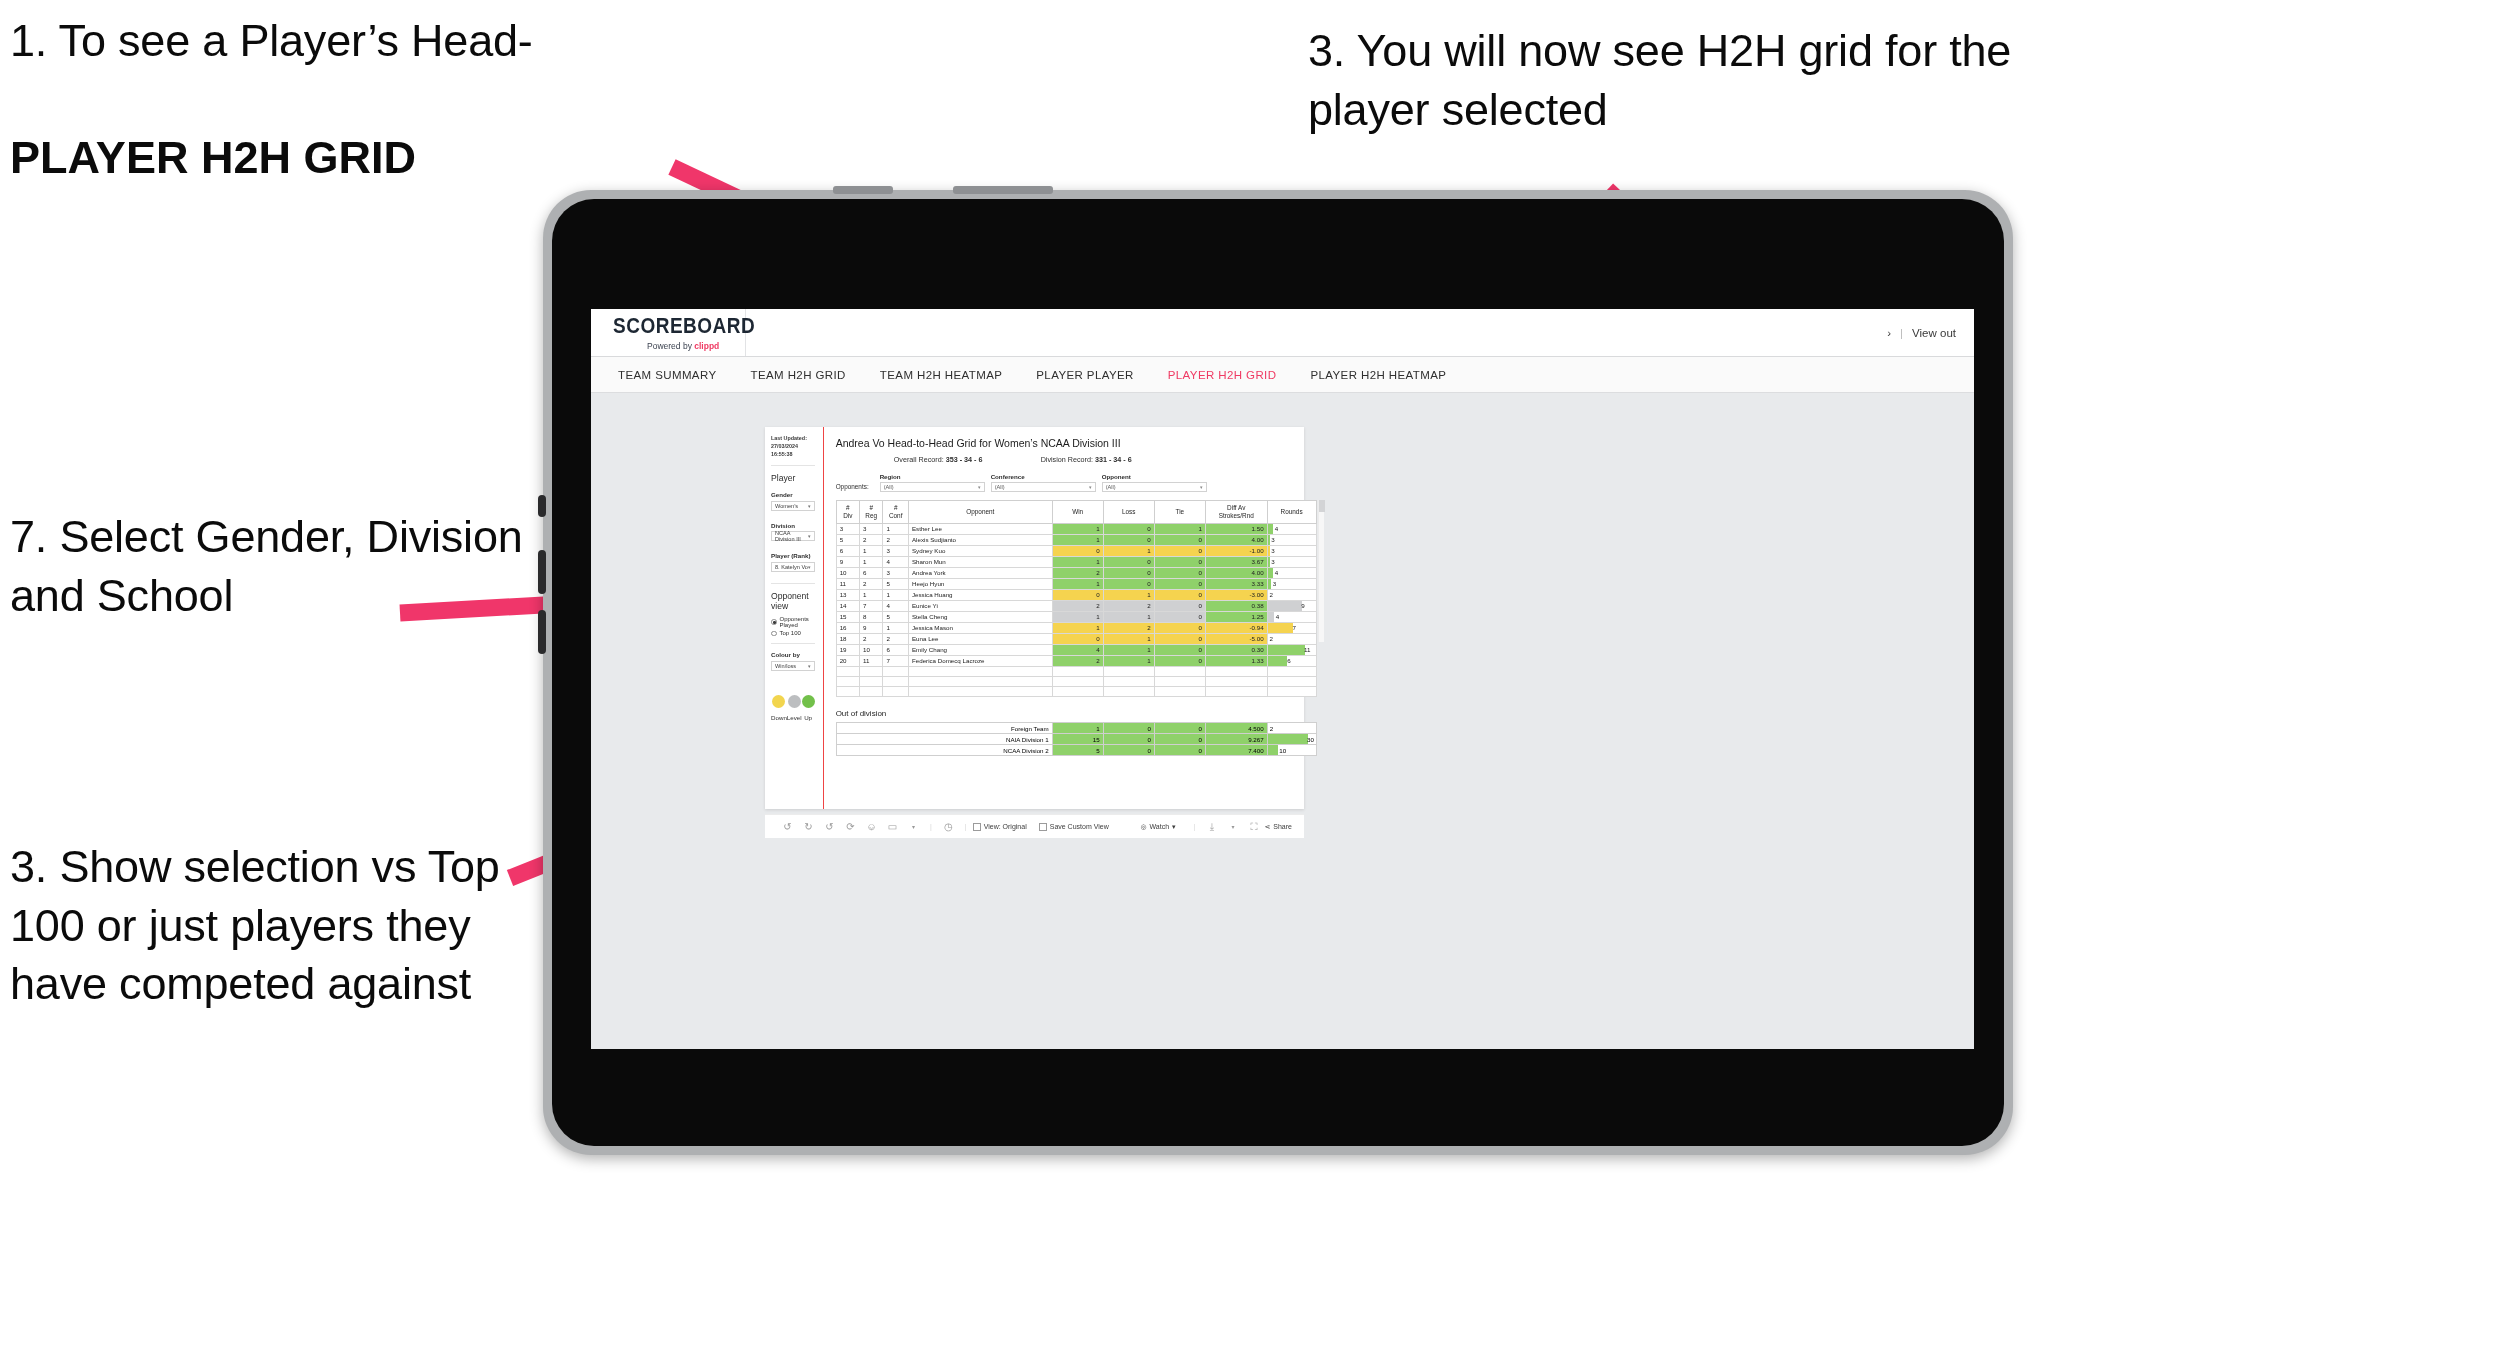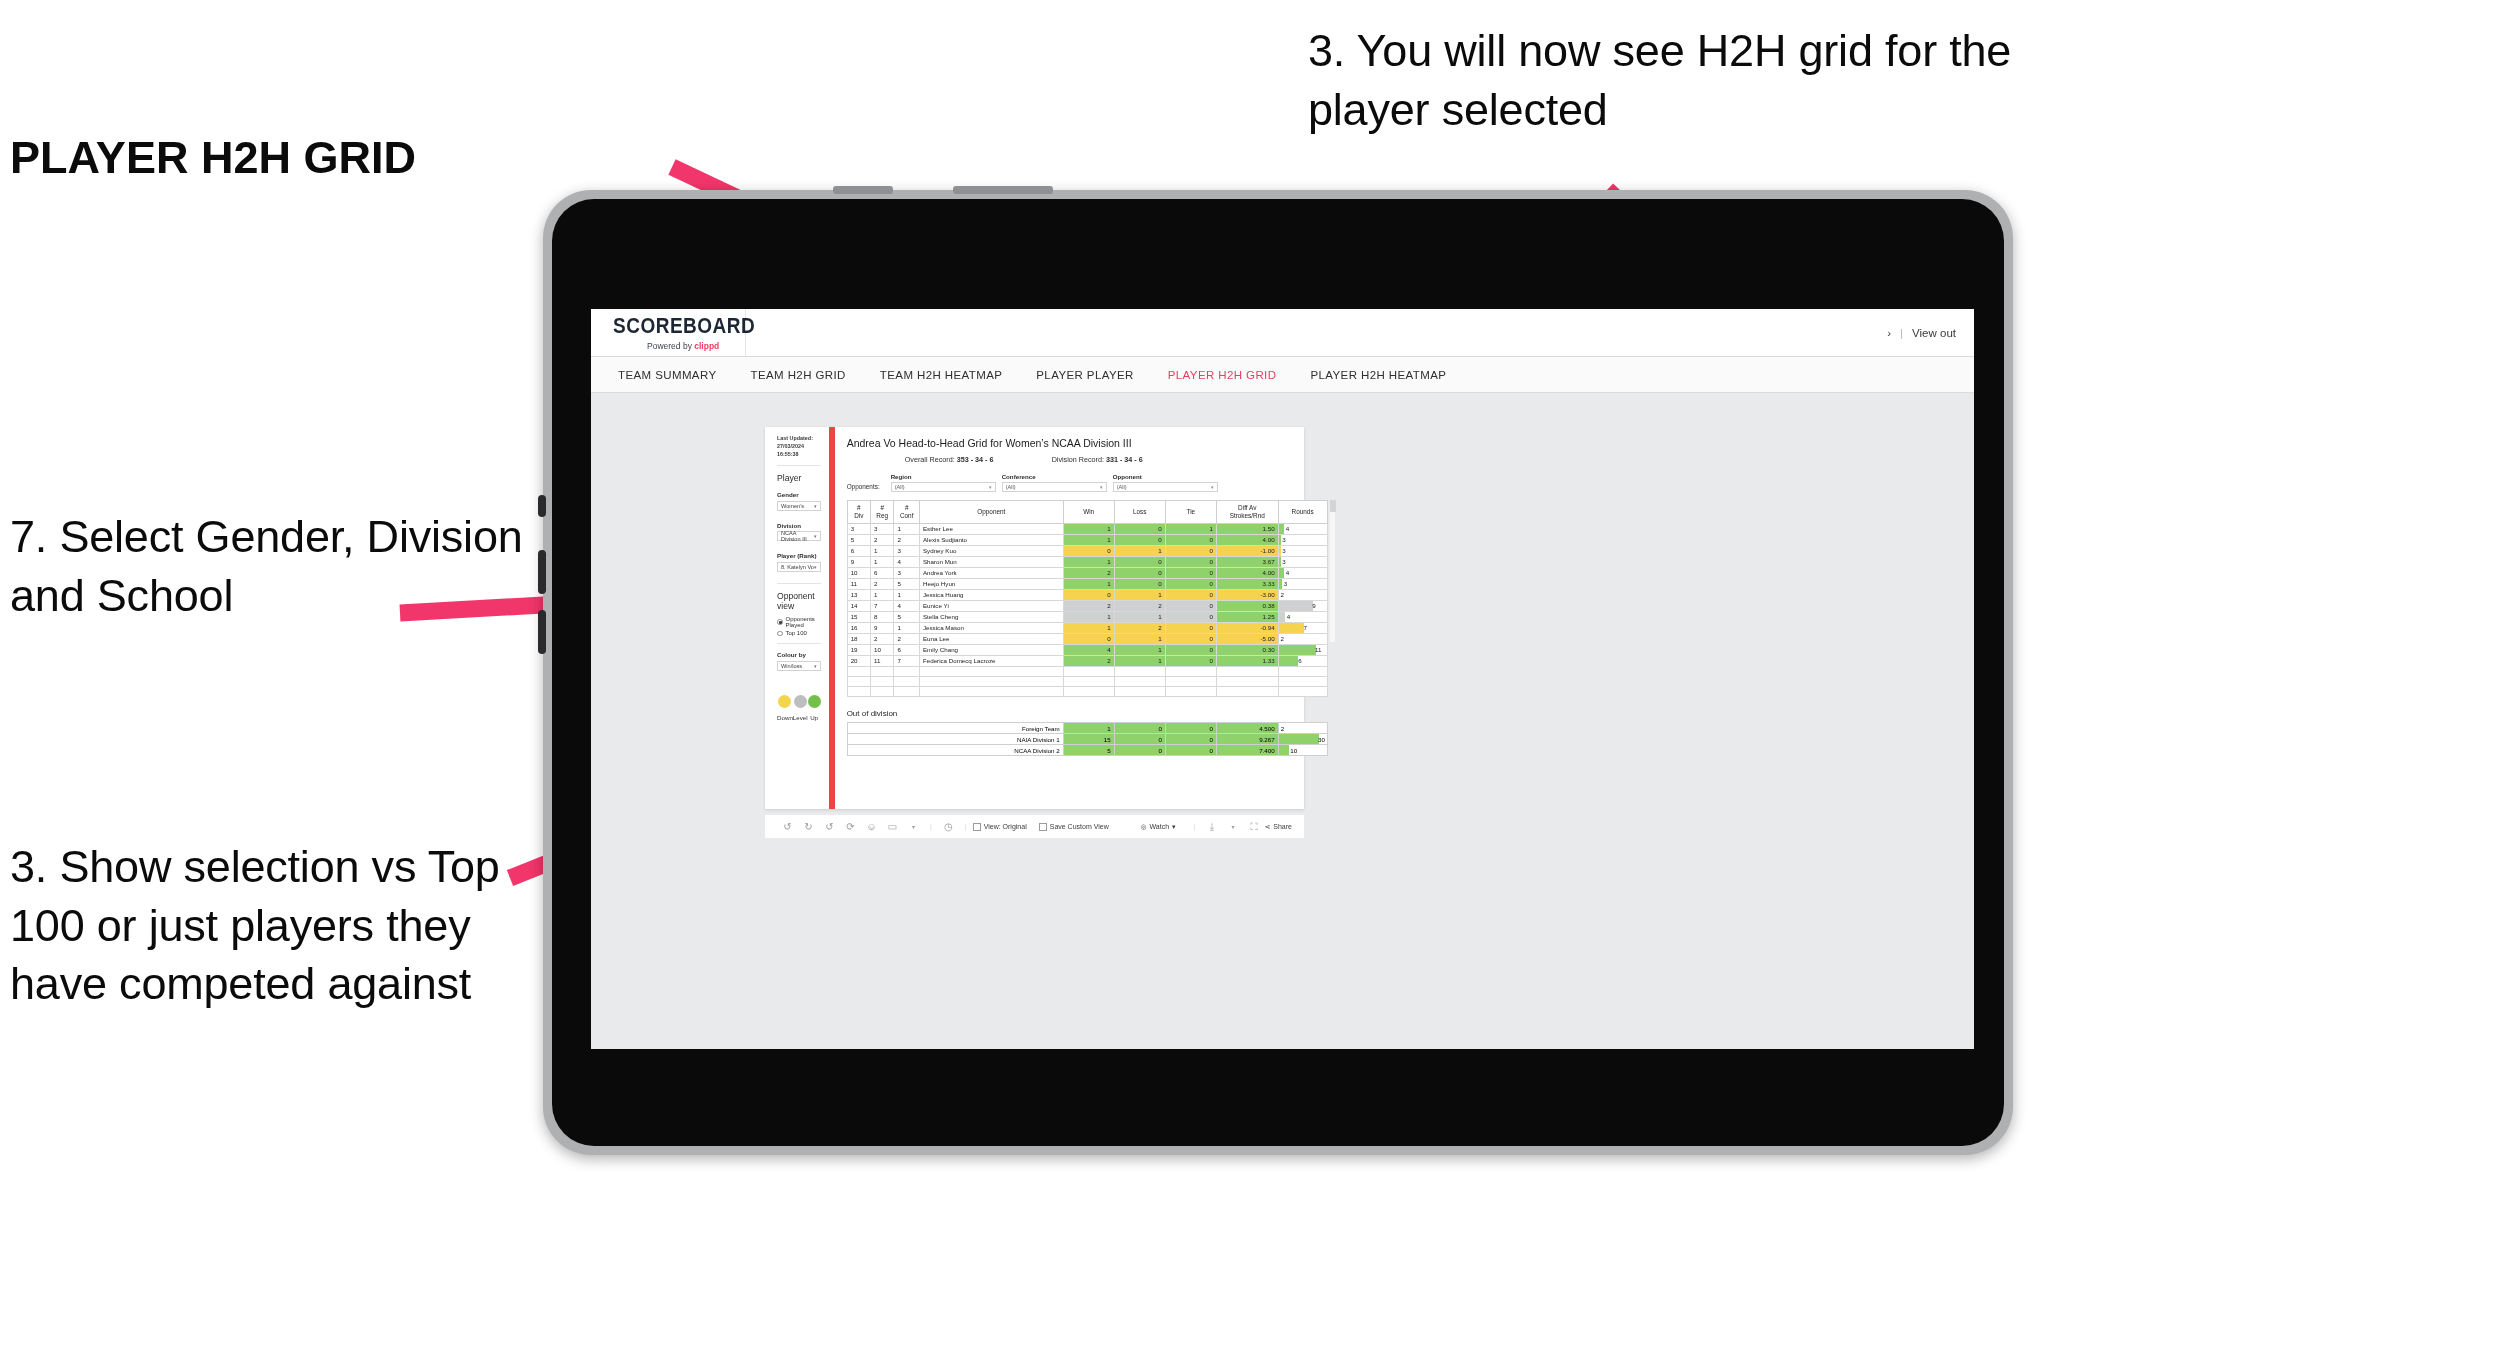--- a/index.html
+++ b/index.html
@@ -64,21 +64,21 @@
                  color:#2f2f2f; }
   .subnav-item.active { color:#ef3a63; }
 
   
   #workspace { position:absolute; left:0; top:85px; right:0; bottom:0;
                background:#e8eaec; }
   #sheet { position:absolute; left:174px; top:33px; width:539px; height:382px;
            background:#fff; box-shadow:0 1px 3px rgba(0,0,0,.12); display:flex; }
 
   
-  #filters { width:86px; border-right:6px solid #ef4444; padding:8px 8px 0 12px;
+  #filters { width:86px; border-right:1px solid #ef4444; padding:8px 8px 0 6px;
              position:relative; }
   .last-upd { font-size:5.4px; font-weight:bold; color:#3b3b3b; line-height:1.45; }
   .frule { border-top:1px solid #e4e4e4; margin:7px 0 7px 0; }
   .fgroup-title { font-size:8.6px; color:#2b2b2b; margin-bottom:8px; }
   .flabel { font-size:6.2px; font-weight:bold; color:#2d2d2d; margin-bottom:2.5px; }
   .fselect { height:10px; border:1px solid #d2d2d2; background:#fff;
              display:flex; align-items:center; padding:0 3px; font-size:5.6px;
              color:#3c3c3c; margin-bottom:11px; }
   .fselect .caret { margin-left:auto; font-size:5px; color:#767676; }
   .radio-row { display:flex; align-items:center; gap:3px; margin-bottom:2.5px; }
@@ -148,21 +148,21 @@
   .tb-div { color:#d7d7d7; margin:0 6px; }
   .tb-btn { display:flex; align-items:center; gap:3px; margin-right:12px;
             color:#3c3c3c; font-size:7px; }
   .tb-sq { display:inline-block; width:8px; height:8px; border:1px solid #9b9b9b; }
   .tb-right { margin-left:auto; display:flex; align-items:center; gap:0; }
 </style>
 </head>
 <body>
 
 <div class="callout" id="callout-1">
-  <br>
+  <span>1. To see a Player’s Head-</span><br>
   <br>
   <span class="strong">PLAYER H2H GRID</span>
 </div>
 
 <div class="callout" id="callout-2">7. Select Gender, Division and School</div>
 
 <div class="callout" id="callout-3">3. Show selection vs Top 100 or just players they have competed against</div>
 
 <div class="callout" id="callout-4">3. You will now see H2H grid for the player selected</div>
 

